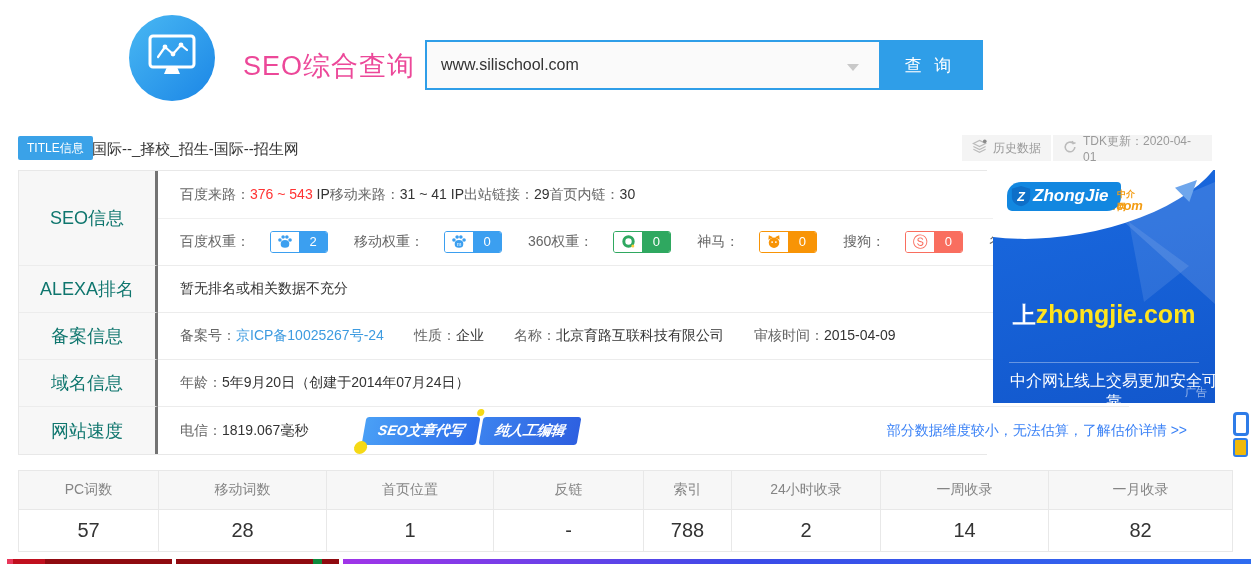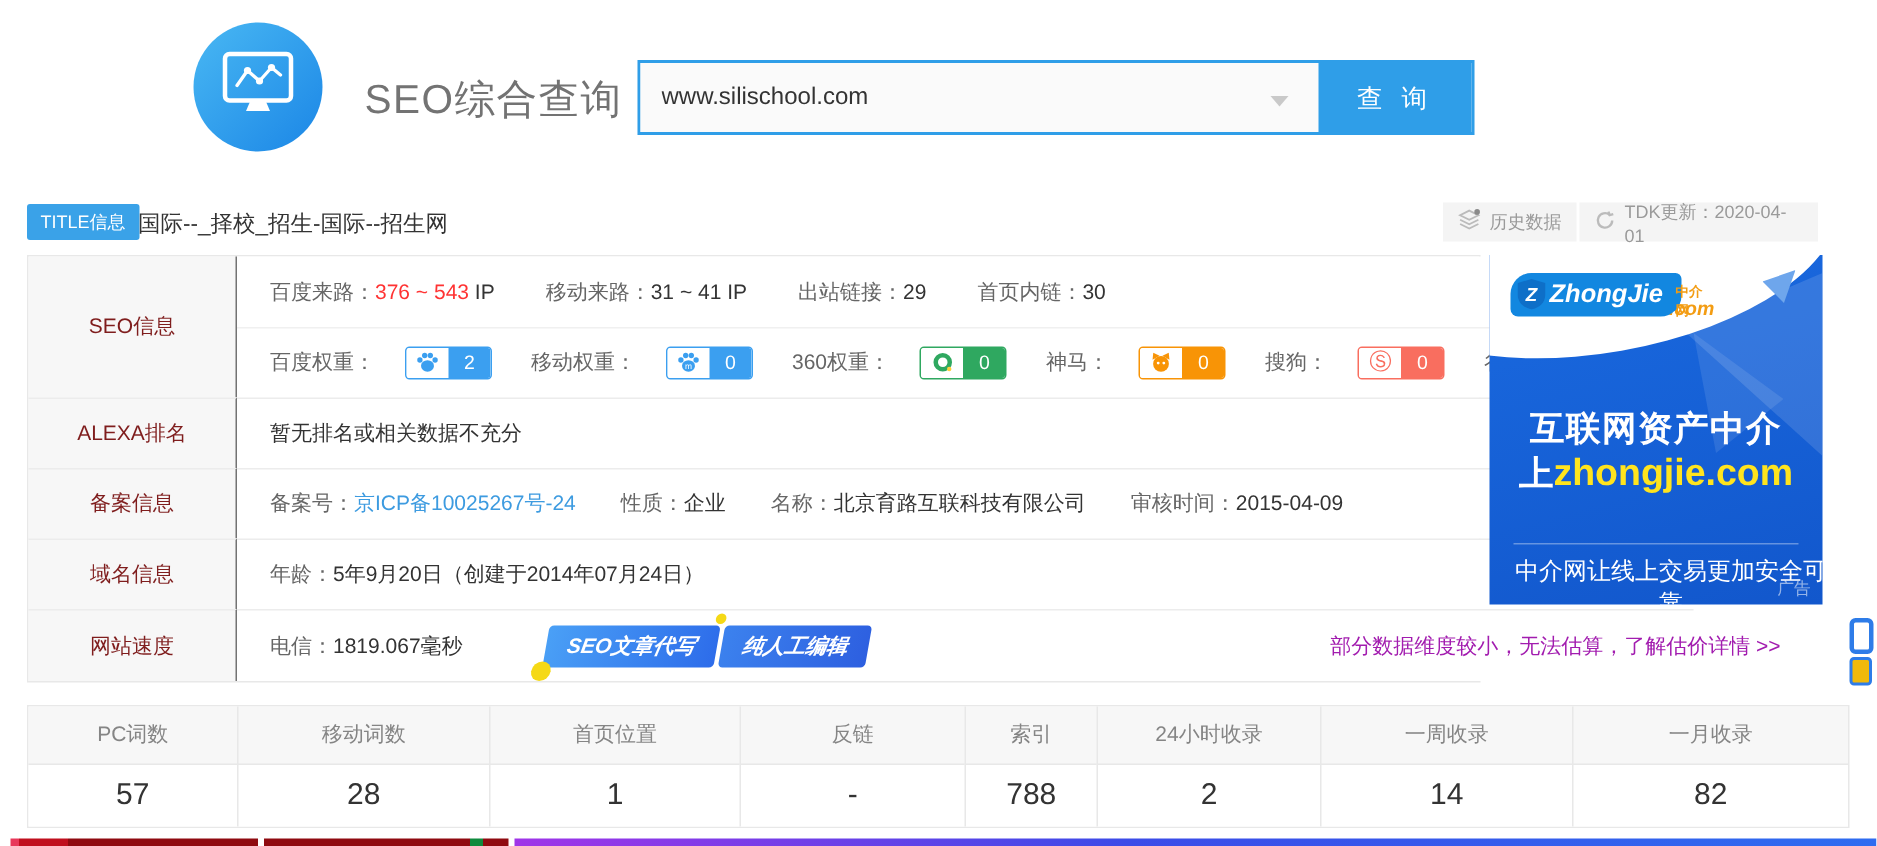--- a/index.html
+++ b/index.html
@@ -6,21 +6,21 @@
   html,body { width:1251px; height:564px; }
   body {
     position:relative; overflow:hidden; background:#fff;
     font-family:"Liberation Sans","DejaVu Sans",sans-serif; color:#333;
   }
 
   
   .logo-circle { position:absolute; left:129px; top:15px; width:86px; height:86px;
     border-radius:50%; background:linear-gradient(135deg,#49b8f3 0%,#1b86e6 100%);
     display:flex; align-items:center; justify-content:center; }
-  .app-title { position:absolute; left:243px; top:48px; font-size:27px; color:#737373; letter-spacing:1px; }
+  .app-title { position:absolute; left:243px; top:48px; font-size:27px; color:#ec4899; letter-spacing:1px; }
   .search-box { position:absolute; left:425px; top:40px; width:558px; height:50px;
     display:flex; border:2px solid #2f9ee8; background:#fafafa; }
   .search-input { flex:1; border:none; outline:none; background:#fafafa;
     font-size:16px; color:#333; padding:0 34px 0 14px; font-family:inherit; }
   .caret { position:absolute; right:122px; top:22px; width:0; height:0;
     border-left:6px solid transparent; border-right:6px solid transparent; border-top:7px solid #c9c9c9; cursor:pointer; }
   .query-btn { width:102px; height:100%; border:none; background:#2f9ee8; color:#fff;
     font-size:17px; cursor:pointer; font-family:inherit; letter-spacing:4px; }
 
   
@@ -30,26 +30,26 @@
   .bar-btn { position:absolute; top:135px; height:26px; background:#f4f4f4; color:#9a9a9a;
     font-size:12px; display:flex; align-items:center; gap:6px; padding:0 10px; cursor:pointer; }
   .history-btn { left:962px; }
   .tdk-btn { left:1053px; width:159px; }
 
   
   .main { position:absolute; left:18px; top:170px; width:1197px; height:285px; }
   .info-table { position:absolute; left:0; top:0; width:969px; height:285px;
     border:1px solid #e8e8e8; display:grid; grid-template-columns:139px 1fr;
     grid-template-rows:94px 47px 47px 47px 48px; }
-  .lbl { background:#f7f7f7; border-right:1px solid #737373; color:#7f1d1d; font-size:14px;
+  .lbl { background:#f7f7f7; border-right:3px solid #737373; color:#0f766e; font-size:18px;
     display:flex; align-items:center; justify-content:center; }
   .cnt { display:flex; align-items:center; padding-left:22px; font-size:14px; color:#333; background:#fff; }
   .bt { border-top:1px solid #ececec; }
   .cnt-seo { flex-direction:column; align-items:stretch; padding-left:0; }
-  .seo-half { height:47px; display:flex; align-items:center; padding-left:22px; gap:34px; }
+  .seo-half { height:47px; display:flex; align-items:center; padding-left:22px; }
   .seo-half + .seo-half { border-top:1px solid #f0f0f0; height:46px; gap:26px; }
   .fname { color:#666; }
   .fval { color:#333; }
   .hl-red { color:#ff3333; }
   .link-blue { color:#3d9be0; cursor:pointer; text-decoration:none; }
   .pair { white-space:nowrap; }
 
   
   .witem { display:flex; align-items:center; gap:20px; white-space:nowrap; }
   .wbadge { display:inline-flex; height:22px; border:1px solid #999; border-radius:3px;
@@ -64,21 +64,21 @@
   .promo-wrap { display:flex; margin-left:56px; position:relative; cursor:pointer; }
   .promo-badge { position:relative; transform:skewX(-10deg); color:#fff; font-style:italic;
     font-weight:bold; font-size:14px; padding:5px 14px; border-radius:3px;
     background:linear-gradient(100deg,#4aa0f6,#2d6cea); }
   .promo-badge.second { background:linear-gradient(100deg,#3c82ee,#2d5fe0); margin-left:3px; }
   .dot-big { position:absolute; left:-7px; bottom:-9px; width:13px; height:13px;
     border-radius:50%; background:#f5d916; }
   .dot-small { position:absolute; right:-3px; top:-8px; width:7px; height:7px;
     border-radius:50%; background:#f5d916; }
   .estimate-link { position:absolute; right:28px; top:252px; font-size:14px;
-    color:#a21caf; cursor:pointer; text-decoration:none; }
+    color:#3b82f6; cursor:pointer; text-decoration:none; }
 
   
   .ad { position:absolute; right:0; top:0; width:222px; height:233px; overflow:hidden;
     background:linear-gradient(165deg,#1a6ae0 0%,#1257cc 100%); cursor:pointer; }
   .ad-curve { position:absolute; left:-85px; top:-85px; width:320px; height:150px;
     background:#fff; border-radius:50%; transform:rotate(-10deg); }
   .tri-big { position:absolute; right:0; top:12px; width:92px; height:122px;
     background:rgba(255,255,255,.13); clip-path:polygon(100% 0,100% 100%,0 32%); }
   .tri-mid { position:absolute; right:26px; top:52px; width:60px; height:80px;
     background:rgba(255,255,255,.10); clip-path:polygon(0 0,100% 55%,25% 100%); }
@@ -296,21 +296,20 @@
           <svg width="20" height="22" viewBox="0 0 24 26">
               <path d="M12 1 L23 4.2 V13.5 C23 19.8 18.2 24 12 25.2 C5.8 24 1 19.8 1 13.5 V4.2 Z" fill="#0e6fc8"></path>
               <text x="12" y="18.5" text-anchor="middle" font-size="15" font-weight="bold" font-style="italic" fill="#fff" font-family="sans-serif">Z</text>
             </svg>
         </span>
         <span>ZhongJie</span>
       </span>
       <span class="zj-com">.com</span>
       <span class="zj-cn">中介网</span>
     </div>
-    <div class="ad-line1">互联网资产中介</div>
     <div class="ad-line2">
       <span class="pfx">上</span><span class="dom">zhongjie.com</span>
     </div>
     <div class="ad-divider"></div>
     <div class="ad-line3">中介网让线上交易更加安全可靠</div>
     <div class="ad-tag">广告</div>
   </div>
 </div>
 
 <div class="stats">

